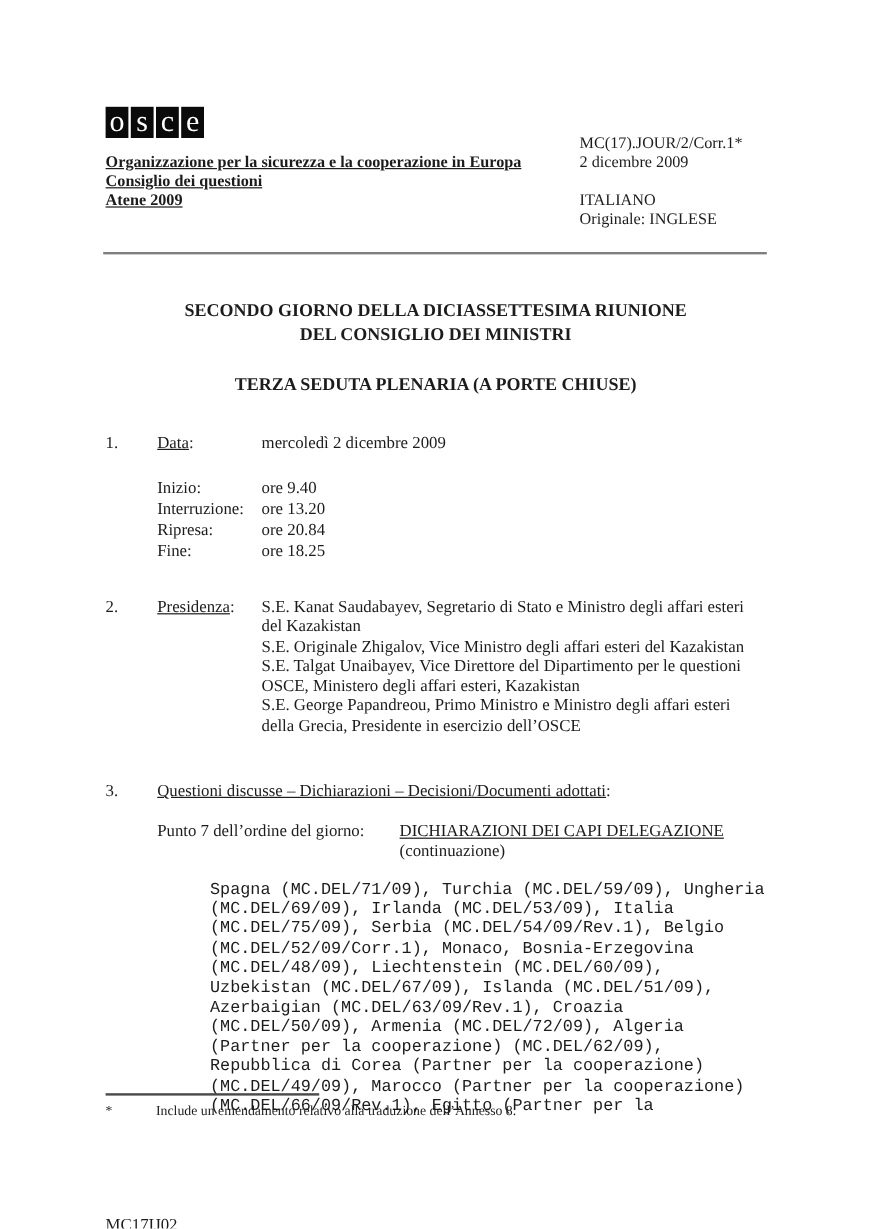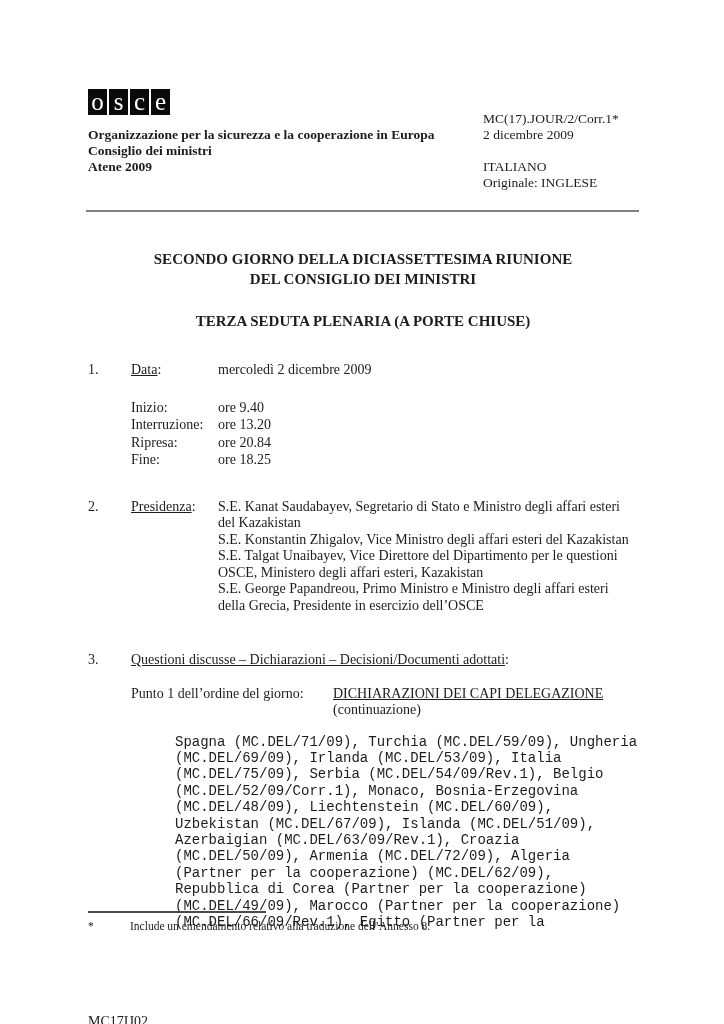--- a/index.html
+++ b/index.html
@@ -28,20 +28,21 @@
   .logo .logo-box {
     width: 19px; height: 26px;
     background: #0a0a0a; color: #ffffff;
     font-size: 25px; line-height: 24px;
     display: flex; align-items: center; justify-content: center;
   }
   .org-block {
     position: absolute; left: 0; top: 38px;
     font-weight: bold; font-size: 13.5px; line-height: 16px;
     width: 400px;
+    text-decoration: underline;
   }
   .docinfo-block {
     position: absolute; left: 395px; top: 22px;
     font-size: 13.5px; line-height: 16px;
   }
   .docinfo-spacer { height: 16px; }
   .header-rule {
     position: absolute; left: -2px; bottom: 0;
     width: 553px; height: 2px; background: #7f7f7f;
   }
@@ -109,21 +110,21 @@
 
     <div class="header">
       <div class="logo">
         <span class="logo-box">o</span>
         <span class="logo-box">s</span>
         <span class="logo-box">c</span>
         <span class="logo-box">e</span>
       </div>
       <div class="org-block">
         <div>Organizzazione per la sicurezza e la cooperazione in Europa</div>
-        <div>Consiglio dei ministri</div>
+        <div>Consiglio dei questioni</div>
         <div>Atene 2009</div>
       </div>
       <div class="docinfo-block">
         <div>MC(17).JOUR/2/Corr.1*</div>
         <div>2 dicembre 2009</div>
         <div class="docinfo-spacer"></div>
         <div>ITALIANO</div>
         <div>Originale: INGLESE</div>
       </div>
       <div class="header-rule"></div>
@@ -163,34 +164,34 @@
           <div>ore 18.25</div>
         </div>
       </div>
     </div>
 
     <div class="item-2 row-3col">
       <div>2.</div>
       <div><span class="underlined">Presidenza</span><span>:</span></div>
       <div>
         <div class="chair-entry">S.E. Kanat Saudabayev, Segretario di Stato e Ministro degli affari esteri del Kazakistan</div>
-        <div class="chair-entry">S.E. Konstantin Zhigalov, Vice Ministro degli affari esteri del Kazakistan</div>
+        <div class="chair-entry">S.E. Originale Zhigalov, Vice Ministro degli affari esteri del Kazakistan</div>
         <div class="chair-entry">S.E. Talgat Unaibayev, Vice Direttore del Dipartimento per le questioni OSCE, Ministero degli affari esteri, Kazakistan</div>
         <div class="chair-entry">S.E. George Papandreou, Primo Ministro e Ministro degli affari esteri della Grecia, Presidente in esercizio dell’OSCE</div>
       </div>
     </div>
 
     <div class="item-3">
       <div class="row-2col">
         <div>3.</div>
         <div><span class="underlined">Questioni discusse – Dichiarazioni – Decisioni/Documenti adottati</span><span>:</span></div>
       </div>
       <div class="agenda-row row-agenda">
         <div></div>
-        <div>Punto 1 dell’ordine del giorno:</div>
+        <div>Punto 7 dell’ordine del giorno:</div>
         <div>
           <div class="agenda-caps-line">DICHIARAZIONI DEI CAPI DELEGAZIONE</div>
           <div>(continuazione)</div>
         </div>
       </div>
       <div class="delegations">Spagna (MC.DEL/71/09), Turchia (MC.DEL/59/09), Ungheria (MC.DEL/69/09), Irlanda (MC.DEL/53/09), Italia (MC.DEL/75/09), Serbia (MC.DEL/54/09/Rev.1), Belgio (MC.DEL/52/09/Corr.1), Monaco, Bosnia-Erzegovina (MC.DEL/48/09), Liechtenstein (MC.DEL/60/09), Uzbekistan (MC.DEL/67/09), Islanda (MC.DEL/51/09), Azerbaigian (MC.DEL/63/09/Rev.1), Croazia (MC.DEL/50/09), Armenia (MC.DEL/72/09), Algeria (Partner per la cooperazione) (MC.DEL/62/09), Repubblica di Corea (Partner per la cooperazione) (MC.DEL/49/09), Marocco (Partner per la cooperazione) (MC.DEL/66/09/Rev.1), Egitto (Partner per la</div>
     </div>
 
   </div>
 

